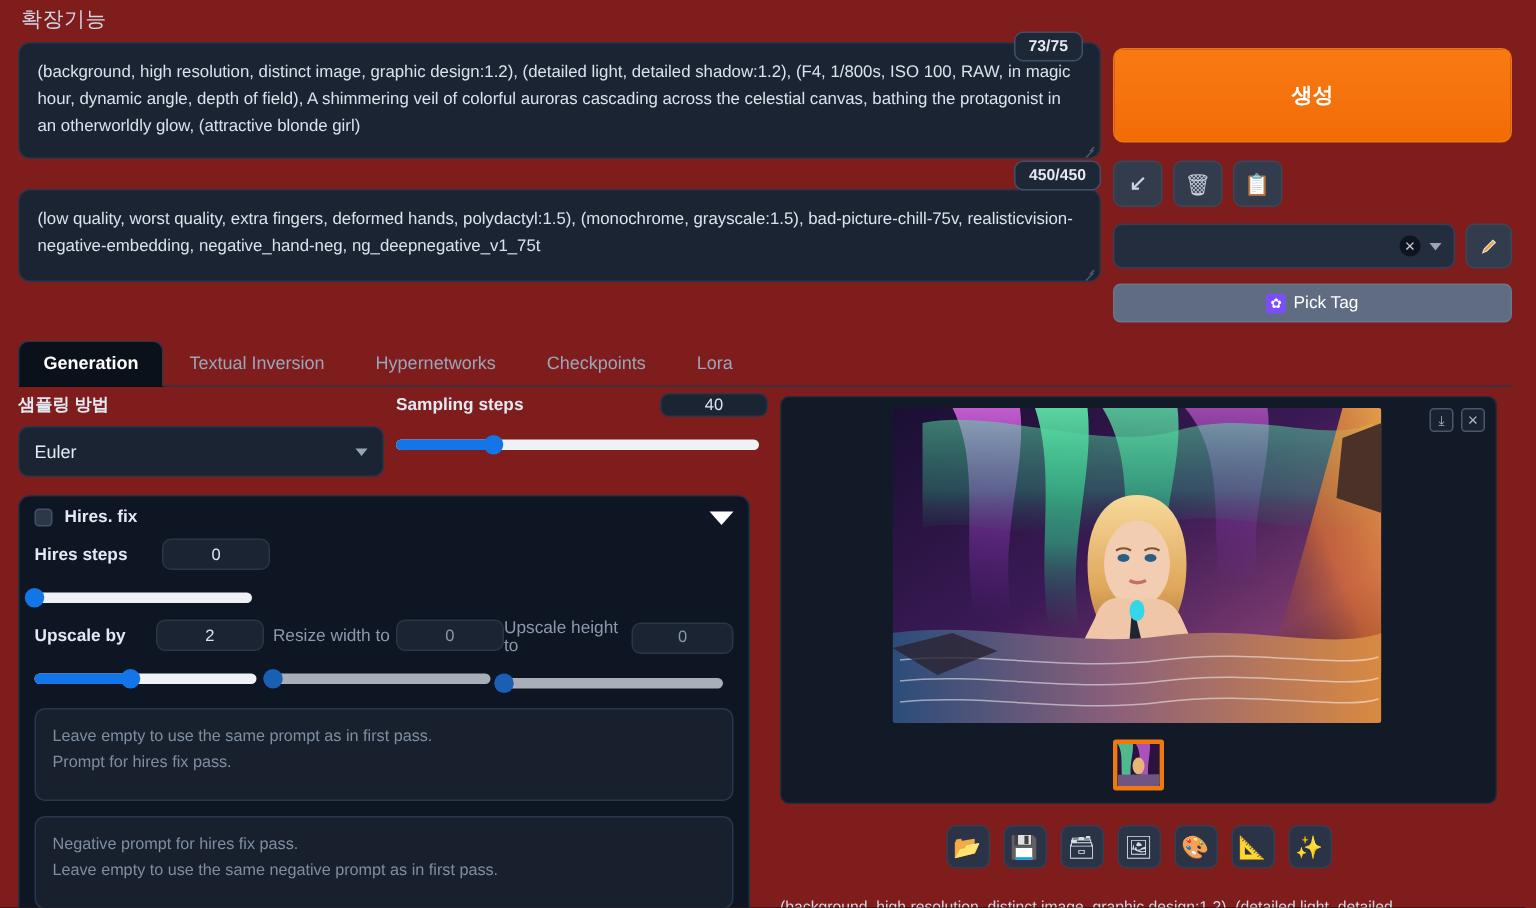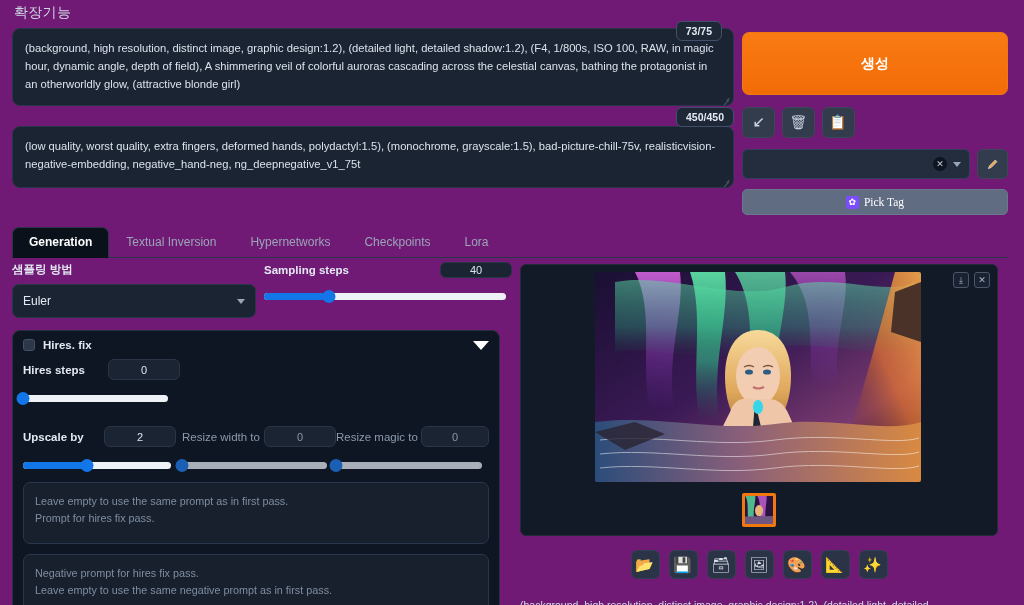--- a/index.html
+++ b/index.html
@@ -3,21 +3,21 @@
 <meta charset="utf-8">
 <style>
   * { box-sizing: border-box; margin: 0; padding: 0; }
   html, body {
     width: 1024px; height: 605px;
     background: #0b111b;
     font-family: "Liberation Sans", sans-serif;
     color: #d7dde6;
     overflow: hidden;
   }
-  .app { position: relative; width: 1024px; height: 605px; background: #701a75; }
+  .app { position: relative; width: 1024px; height: 605px; background: #7f1d1d; }
 
   
   .page-title {
     position: absolute; left: 14px; top: 4px;
     font-size: 14px; font-weight: 400; color: #cfd6e2;
     letter-spacing: .3px;
   }
 
   
   .prompt-wrap { position: absolute; left: 12px; top: 28px; width: 722px; }
@@ -53,21 +53,21 @@
     font-size: 10.5px;
     font-weight: bold;
     color: #e4eaf3;
     padding: 3px 9px;
     z-index: 5;
   }
   #counter-pos { right: 12px; top: -7px; }
   #counter-neg { right: 0px; top: 79px; }
 
   
-  .right-col { position: absolute; left: 742px; top: 32px; width: 266px; font-family: Liberation Serif, serif; }
+  .right-col { position: absolute; left: 742px; top: 32px; width: 266px; }
   .generate-btn {
     width: 266px; height: 63px;
     background: linear-gradient(180deg,#f97a13 0%, #f26c06 100%);
     border: 1px solid #f0780f;
     border-radius: 7px;
     color: #ffffff;
     font-size: 14px; font-weight: bold;
     display: flex; align-items: center; justify-content: center;
     cursor: pointer;
   }
@@ -327,21 +327,21 @@
           </div>
           <div class="slider" style="margin-top:11px;width:145px;">
             <div class="track"></div>
             <div class="fill" id="f-hsteps" style="width: 0%;"></div>
             <div class="knob" id="k-hsteps" style="left: 0%;"></div>
           </div>
         </div>
 
       </div>
 
-      <div class="row" style="margin-top:21px;">
+      <div class="row" style="margin-top:8px;">
 
         <div style="width:162px;">
           <div style="display:flex;align-items:center;">
             <div class="label" style="flex:1">Upscale by</div>
             <div class="num-box" style="width:72px;margin-right:6px;">2</div>
           </div>
           <div class="slider" style="margin-top:11px;width:148px;">
             <div class="track"></div>
             <div class="fill" id="f-up" style="width: 43%;"></div>
             <div class="knob" id="k-up" style="left: 43%;"></div>
@@ -355,21 +355,21 @@
           </div>
           <div class="slider" style="margin-top:11px;width:145px;">
             <div class="track disabled"></div>
             <div class="fill" id="f-rw" style="width: 0%;"></div>
             <div class="knob disabled" id="k-rw" style="left: 0%;"></div>
           </div>
         </div>
 
         <div style="width:156px;">
           <div style="display:flex;align-items:center;">
-            <div class="label dim" style="flex:1">Resize magic to</div>
+            <div class="label dim" style="flex:1">Upscale height to</div>
             <div class="num-box dim" style="width:68px;">0</div>
           </div>
           <div class="slider" style="margin-top:11px;width:146px;">
             <div class="track disabled"></div>
             <div class="fill" id="f-rh" style="width: 0%;"></div>
             <div class="knob disabled" id="k-rh" style="left: 0%;"></div>
           </div>
         </div>
       </div>
 

